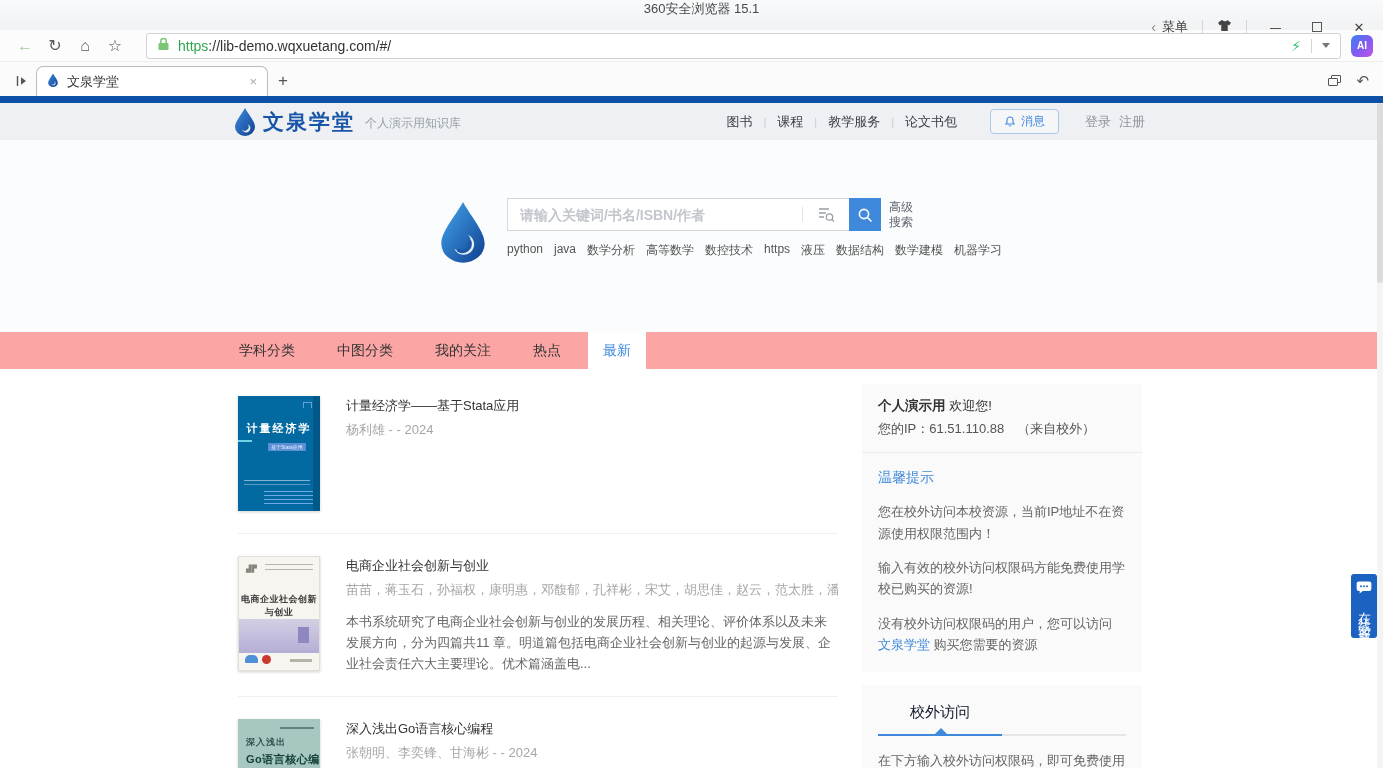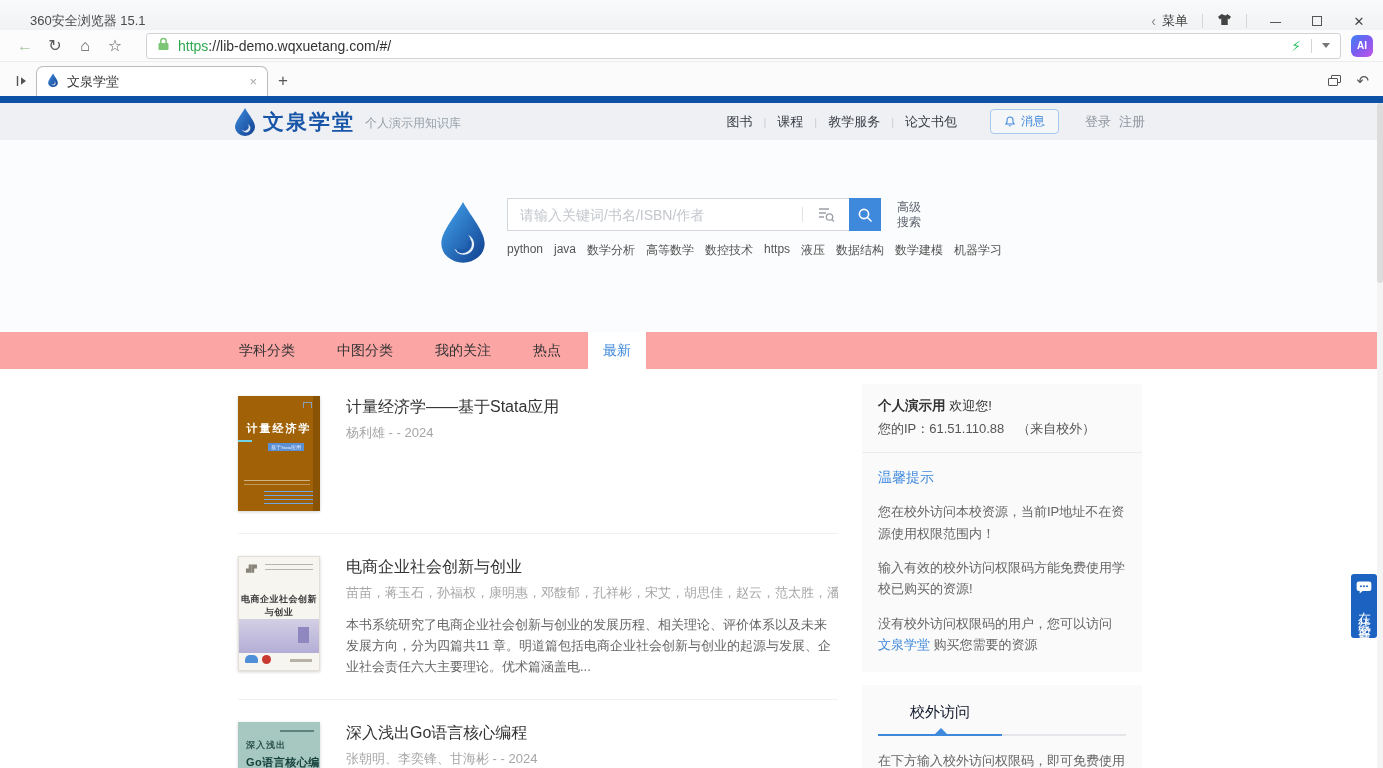--- a/index.html
+++ b/index.html
@@ -1,19 +1,19 @@
 <!DOCTYPE html>
 <html><head>
 <meta charset="utf-8">
 <style>
   * { box-sizing: border-box; margin: 0; padding: 0; }
   html,body { width:1383px; height:768px; overflow:hidden; font-family:"Liberation Sans","DejaVu Sans",sans-serif; background:#fff; }
 
   
-  .titlebar { height:30px; background:linear-gradient(#f9fafb,#f1f2f4); display:flex; align-items:flex-end; padding:0 10px 0 30px; font-size:13px; color:#4a4a4a; }
+  .titlebar { height:30px; background:linear-gradient(#f9fafb,#f1f2f4); display:flex; align-items:center; padding:0 10px 0 30px; font-size:13px; color:#4a4a4a;flex-direction:column; }
   .titlebar-right { margin-left:auto; display:flex; align-items:center; gap:14px; color:#555; }
   .tb-sep { width:1px; height:14px; background:#d5d5d5; }
   .menu-chip { display:flex; align-items:center; gap:6px; font-size:13px; color:#444; }
   .menu-chevron { font-size:14px; color:#888; }
   .win-btn { width:28px; text-align:center; font-size:13px; color:#444; cursor:default; }
   .maximize-box { width:10px; height:10px; border:1px solid #555; display:inline-block; }
   .minimize-bar { width:11px; height:1px; background:#555; display:inline-block; vertical-align:middle; }
 
   .toolbar { height:32px; background:#fcfcfd; display:flex; align-items:center; padding:0 10px; border-bottom:1px solid #eceded; }
   .nav-icon { width:30px; text-align:center; font-size:16px; color:#5a5a5a; }
@@ -51,44 +51,44 @@
   .site-nav .nav-item { padding:0 11px; }
   .nav-sep { color:#c9cdd2; font-size:11px; }
   .msg-btn { margin-left:22px; height:25px; padding:0 13px; border:1px solid #a8c8ee; border-radius:4px; color:#3f89dc; font-size:12px; display:flex; align-items:center; gap:5px; background:rgba(255,255,255,.4); }
   .auth { margin-left:26px; color:#8f959d; font-size:13px; display:flex; gap:8px; }
 
   .hero { height:192px; background:#fbfcfd; position:relative; }
   .hero-inner { position:absolute; left:437px; top:58px; display:flex; }
   .hero-logo { margin-right:18px; margin-top:2px; }
   .search-row { display:flex; align-items:stretch; }
   .search-input-wrap { position:relative; }
-  .search-input { width:342px; height:33px; border:1px solid #d4d7dc; border-right:none; padding:0 62px 0 12px; font-size:14px; color:#333; outline:none; font-family:inherit; }
+  .search-input { width:342px; height:33px; border:1px solid #d4d7dc; border-right:none; padding:0 62px 0 12px; font-size:14px; color:#333; outline:none; font-family:inherit;font-weight:bold; }
   .search-input::placeholder { color:#c3c7cd; }
   .input-divider { position:absolute; right:46px; top:9px; width:1px; height:15px; background:#e0e2e6; }
   .list-search-icon { position:absolute; right:14px; top:8px; }
   .search-btn { width:32px; height:33px; background:#3f89dc; border:none; display:flex; align-items:center; justify-content:center; }
-  .advanced { margin-left:16px; font-size:12px; color:#5f6570; line-height:1.25; align-self:center; }
+  .advanced { margin-left:8px; font-size:12px; color:#5f6570; line-height:1.25; align-self:center; }
   .hotwords { margin-top:11px; font-size:12px; color:#555; display:flex; gap:11px; }
 
   .tabsrow { height:37px; background:#fca5a5; display:flex; padding-left:224px; font-size:14px; color:#333; }
   .cat-tab { display:flex; align-items:center; padding:0 15px; margin-right:12px; }
   .cat-tab.active { background:#fff; color:#3f89dc; box-shadow:0 -1px 2px rgba(0,0,0,.03); }
 
   .content { display:flex; background:#fff; padding:27px 0 0 238px; }
   .booklist { width:600px; }
   .book { display:flex; padding-bottom:22px; margin-bottom:22px; border-bottom:1px solid #f0f0f0; }
   .book:last-child { border-bottom:none; }
   .cover { width:82px; height:115px; margin-right:26px; flex-shrink:0; position:relative; box-shadow:0 1px 3px rgba(0,0,0,.18); overflow:hidden; }
   .book-info { flex:1; min-width:0; }
-  .book-title { font-size:16px; font-weight:normal; color:#333; margin:1px 0 6px; }
+  .book-title { font-size:13px; font-weight:normal; color:#333; margin:1px 0 6px; }
   .book-meta { font-size:13px; color:#a6a6a6; margin-bottom:12px; white-space:nowrap; overflow:hidden; }
   .book-desc { font-size:13px; color:#666; line-height:1.62; }
 
   
-  .cover-1 { background:#a16207;font-family:Liberation Serif, serif; }
+  .cover-1 { background:#0369a1; }
   .c1-corner { position:absolute; top:6px; right:8px; width:9px; height:6px; border:1px solid #7fb0e8; border-bottom:none; opacity:.8; }
   .c1-spine { position:absolute; top:0; right:0; width:7px; height:100%; background:rgba(0,0,0,.15); }
   .c1-title { color:#fff; font-weight:bold; font-size:11px; letter-spacing:2px; text-align:center; margin-top:25px; }
   .c1-sub { background:#5b8fd4; color:#eaf2ff; font-size:5px; padding:1px 3px; margin:7px 0 0 30px; width:max-content; }
   .c1-row { position:absolute; bottom:26px; left:6px; right:10px; height:5px; border-top:1px solid rgba(255,255,255,.5); border-bottom:1px solid rgba(255,255,255,.35); }
   .c1-lines { position:absolute; bottom:6px; right:7px; width:60%; height:14px; background:repeating-linear-gradient(180deg,#6ea6e8 0 1px,transparent 1px 4px); }
   .c1-dash { position:absolute; left:0; top:44px; width:14px; height:2px; background:#6fd3e8; }
 
   .cover-2 { background:#f7f5f0; border:1px solid #e3dfd7; }
   .c2-toplines { position:absolute; top:7px; right:6px; width:48px; height:6px; border-top:1px solid #b9b4aa; border-bottom:1px solid #b9b4aa; }

